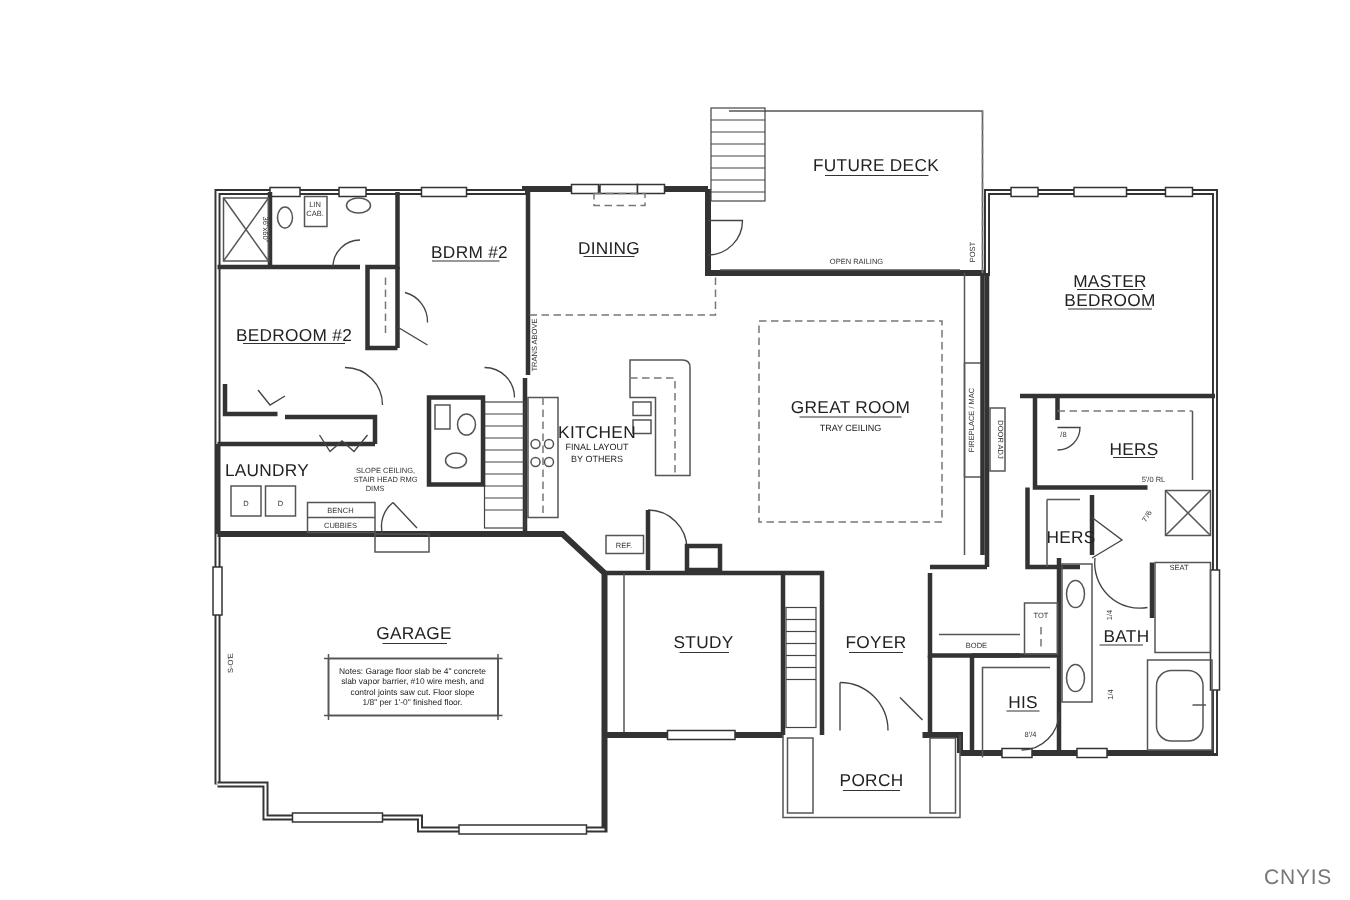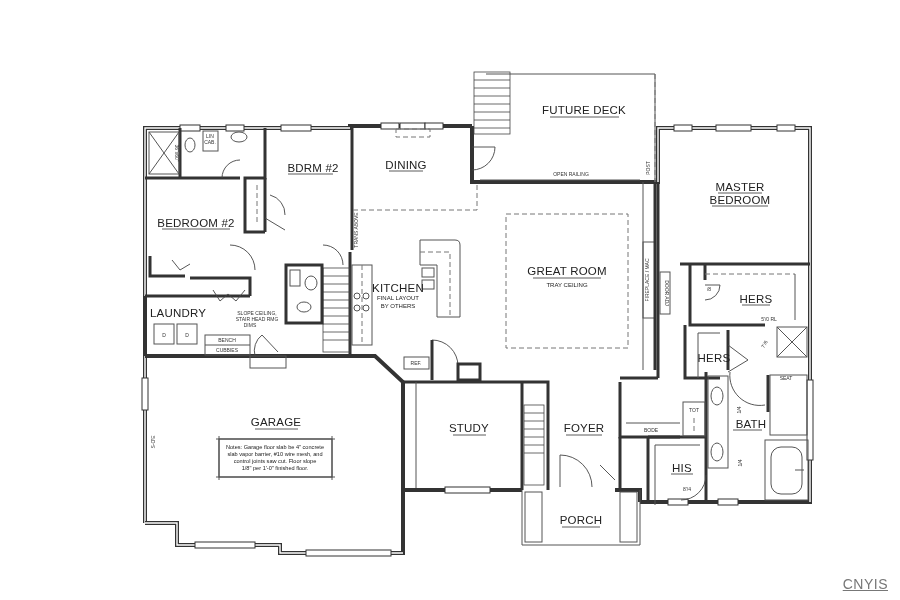--- a/index.html
+++ b/index.html
@@ -13,21 +13,21 @@
   .door { fill: none; stroke: #444; stroke-width: 0.9; }
   .win { fill: #fff; stroke: #333; stroke-width: 1; }
   .stair { fill: none; stroke: #444; stroke-width: 0.8; }
   .lbl { font-family: "Liberation Sans", sans-serif; font-size: 11.5px; fill: #222; text-anchor: middle; letter-spacing: 0.2px; }
   .lbl-lg { font-size: 11.5px; }
   .sub { font-family: "Liberation Sans", sans-serif; font-size: 6px; fill: #222; text-anchor: middle; }
   .tiny { font-family: "Liberation Sans", sans-serif; font-size: 5px; fill: #333; text-anchor: middle; }
   .uline { stroke: #333; stroke-width: 0.8; }
   .note-box { fill: #fff; stroke: #333; stroke-width: 1; }
   .note { font-family: "Liberation Sans", sans-serif; font-size: 5.6px; fill: #222; text-anchor: middle; }
-  .wm { position: absolute; right: 12px; bottom: 8px; font-family: "Liberation Sans", sans-serif; font-size: 14px; color: #777; letter-spacing: 0.5px; text-decoration: underline; }
+  .wm { position: absolute; right: 12px; bottom: 8px; font-family: "Liberation Sans", sans-serif; font-size: 14px; color: #777; letter-spacing: 0.5px; }
 </style>
 </head>
 <body>
 
 <svg id="plan" viewBox="0 0 900 600" xmlns="http://www.w3.org/2000/svg">
 
   <g>
 
     <polyline class="wall" points="145,523 145,128 350,128 350,126 472,126"></polyline>
     <polyline class="wall-inner" points="145,523 145,128 350,128"></polyline>

